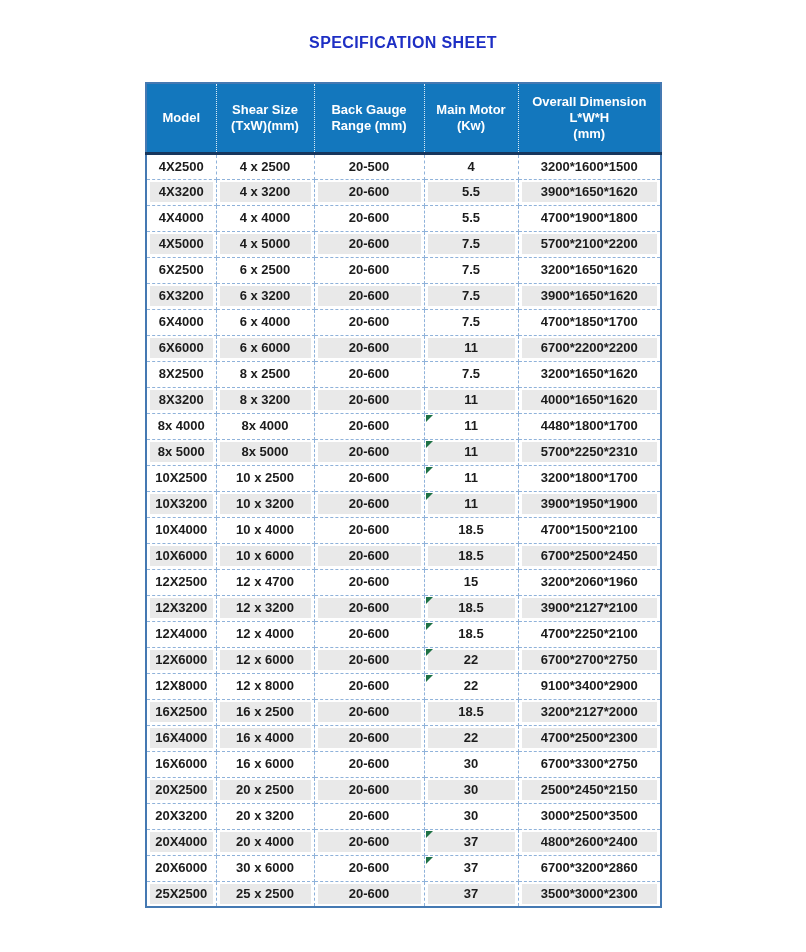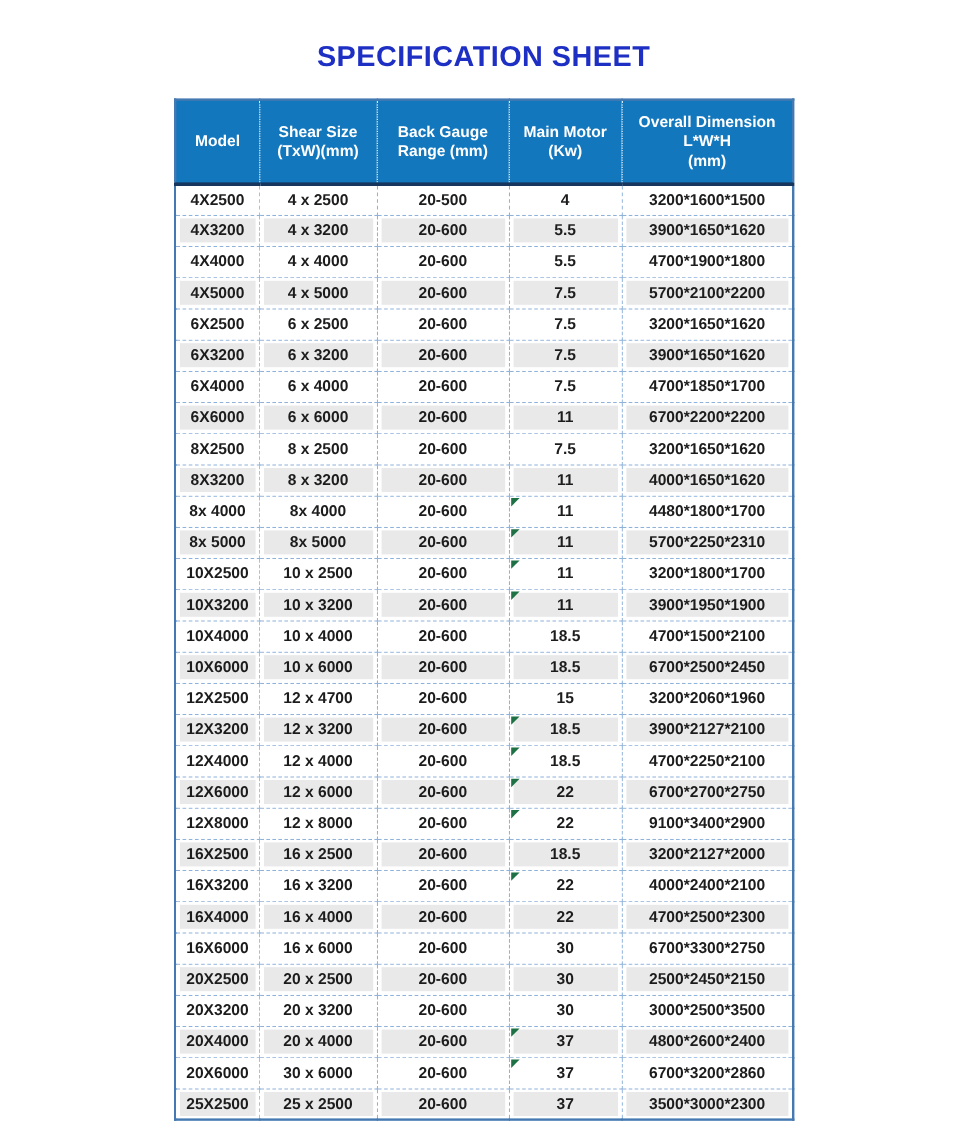--- a/index.html
+++ b/index.html
@@ -11,21 +11,21 @@
     --border-dash:#8fb2da;
     --flag-green:#1e7145;
     --ink:#1c1c1c;
   }
   *{box-sizing:border-box;margin:0;padding:0;}
   html,body{background:#fff;}
   body{font-family:"Liberation Sans", sans-serif;}
   .page{position:relative;width:806px;height:952px;background:#fff;margin:0 auto;overflow:hidden;}
   .page-title{
     position:absolute;top:34px;left:0;width:100%;
-    text-align:center;font-size:24px;font-weight:bold;
+    text-align:center;font-size:16px;font-weight:bold;
     letter-spacing:.4px;color:var(--title-color);
   }
   table.spec{
     position:absolute;left:145px;top:82px;width:515px;
     border-collapse:collapse;table-layout:fixed;
     border:2px solid var(--border-strong);
   }
   col.c-model{width:70px;}
   col.c-shear{width:98px;}
   col.c-gauge{width:110px;}
@@ -460,38 +460,20 @@
           <td class="col-gauge">
             <div class="fill">20-600</div>
           </td>
           <td class="col-motor">
             <div class="fill">18.5</div>
           </td>
           <td class="col-dims">
             <div class="fill">3200*2127*2000</div>
           </td>
         </tr>
-        <tr>
-          <td class="col-model">
-            <div class="fill">16X3200</div>
-          </td>
-          <td class="col-shear">
-            <div class="fill">16 x 3200</div>
-          </td>
-          <td class="col-gauge">
-            <div class="fill">20-600</div>
-          </td>
-          <td class="col-motor">
-            <div class="fill">22</div>
-            <span class="flag"></span>
-          </td>
-          <td class="col-dims">
-            <div class="fill">4000*2400*2100</div>
-          </td>
-        </tr>
         <tr class="striped">
           <td class="col-model">
             <div class="fill">16X4000</div>
           </td>
           <td class="col-shear">
             <div class="fill">16 x 4000</div>
           </td>
           <td class="col-gauge">
             <div class="fill">20-600</div>
           </td>

